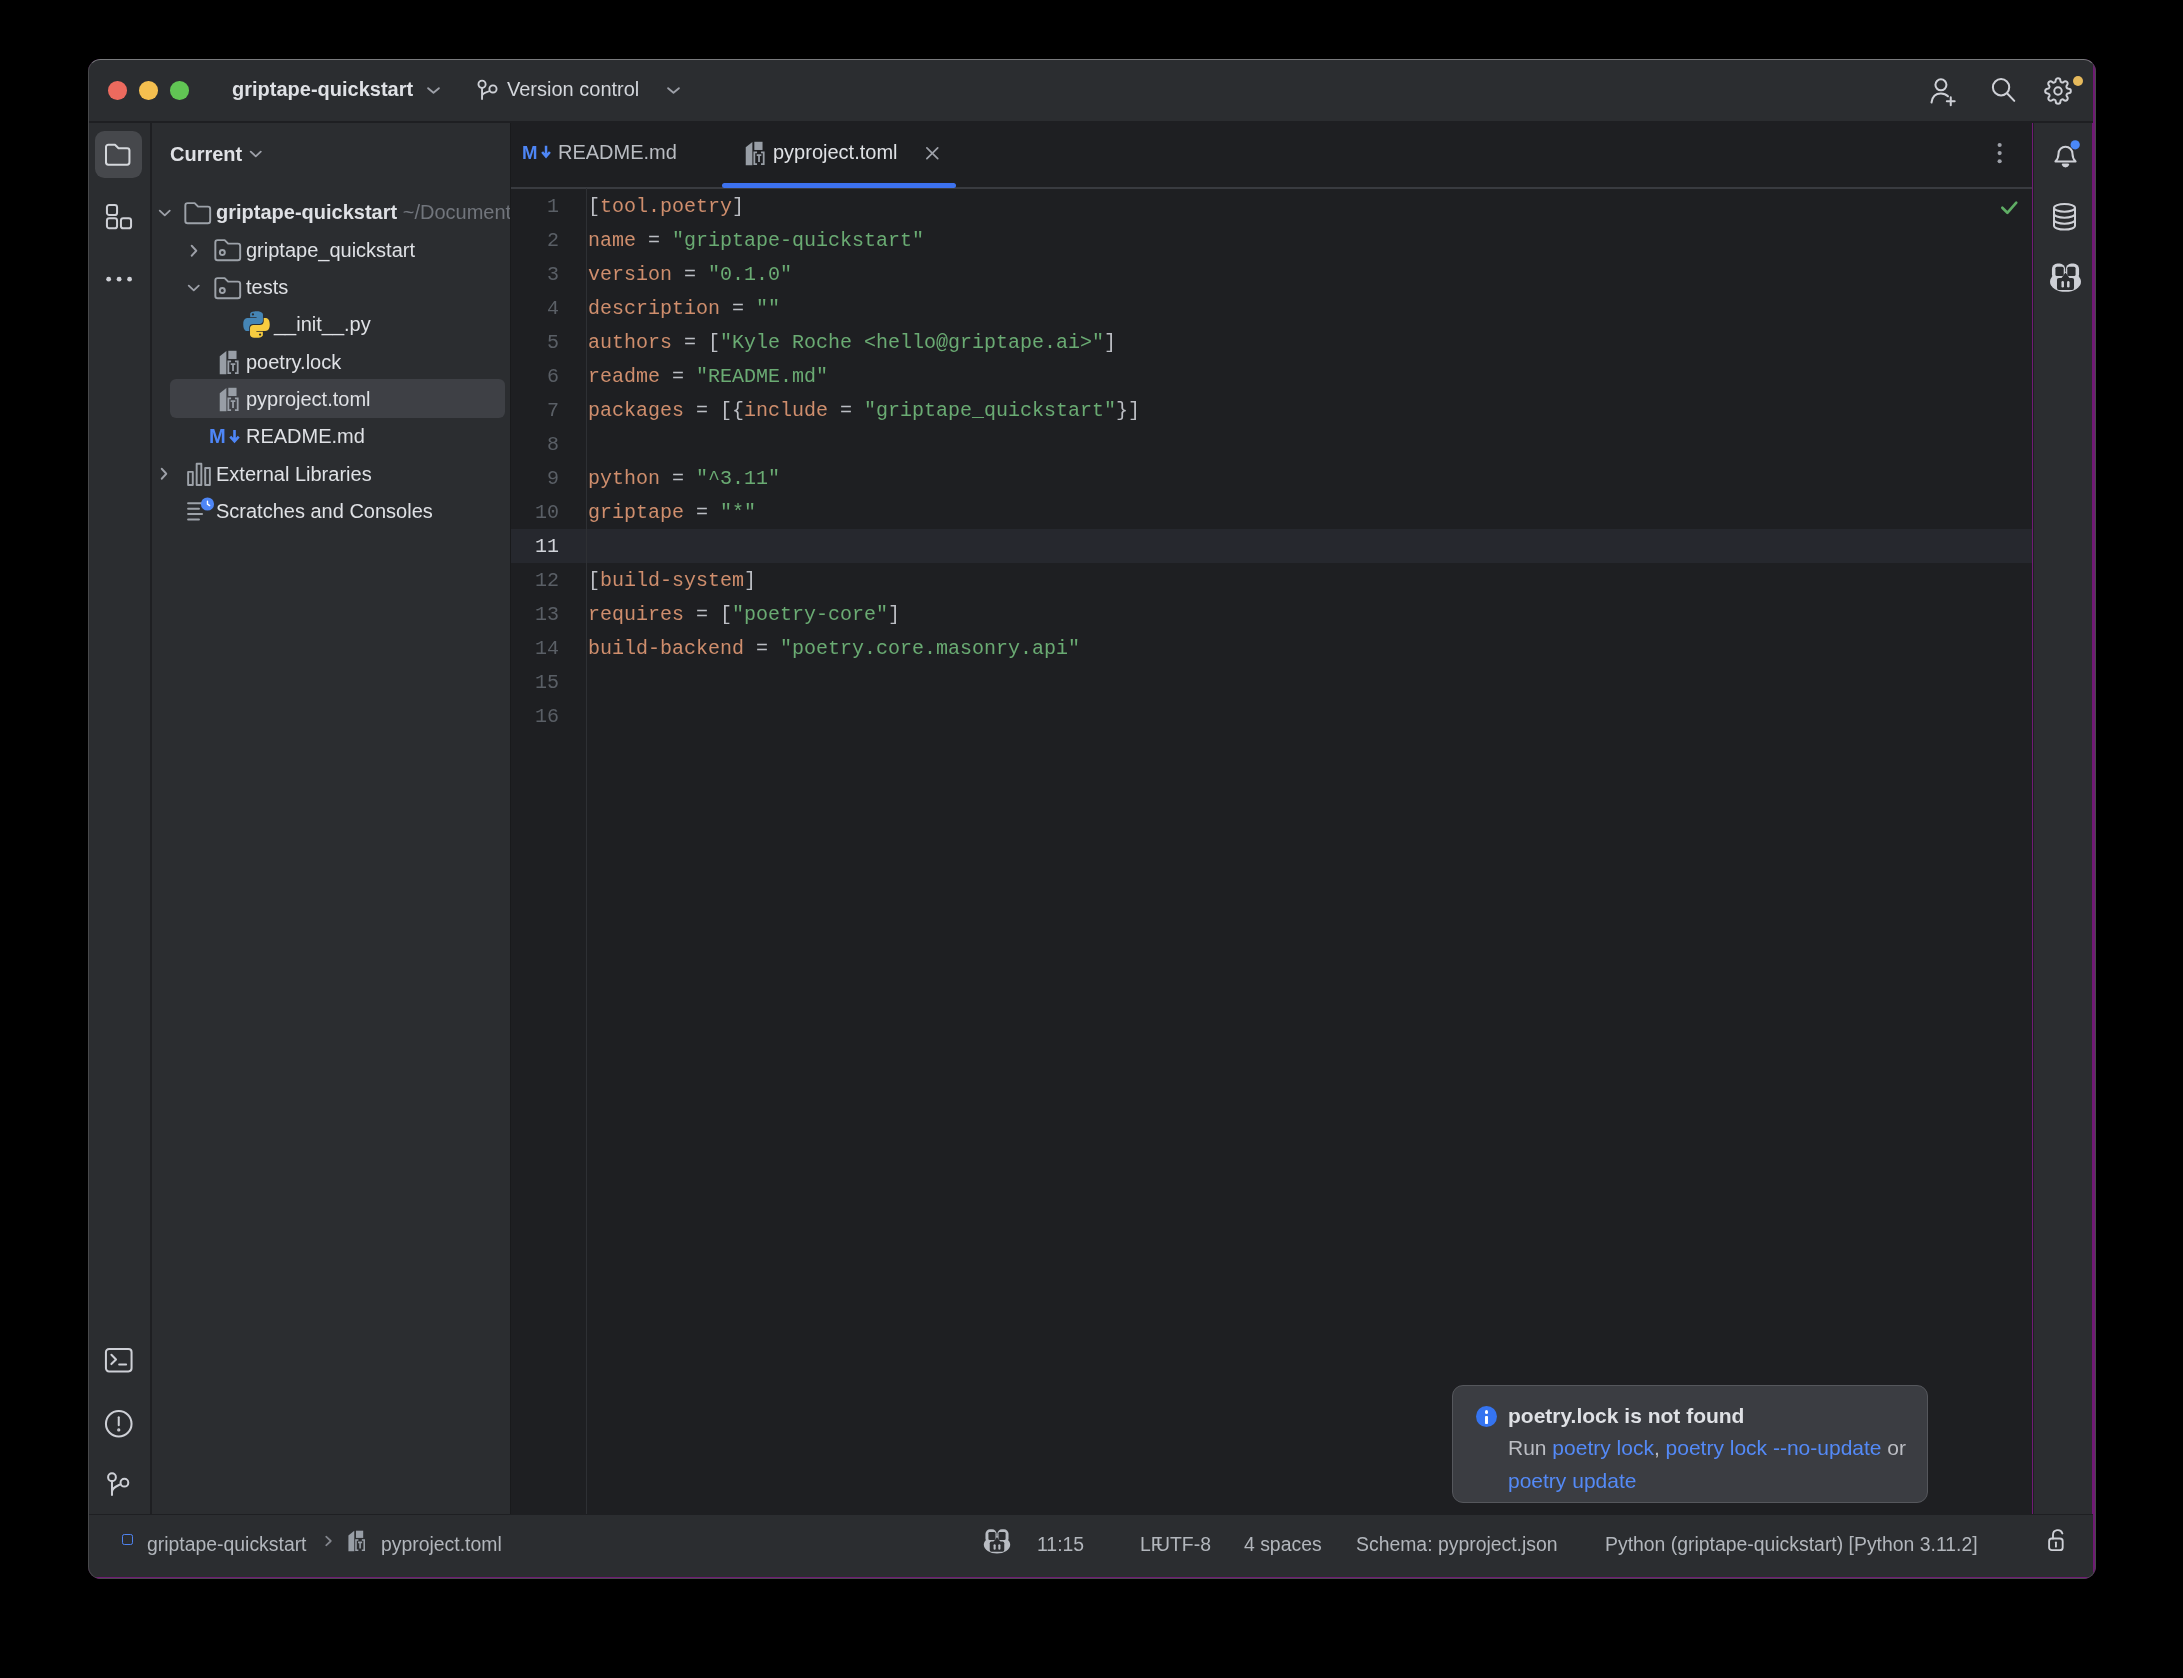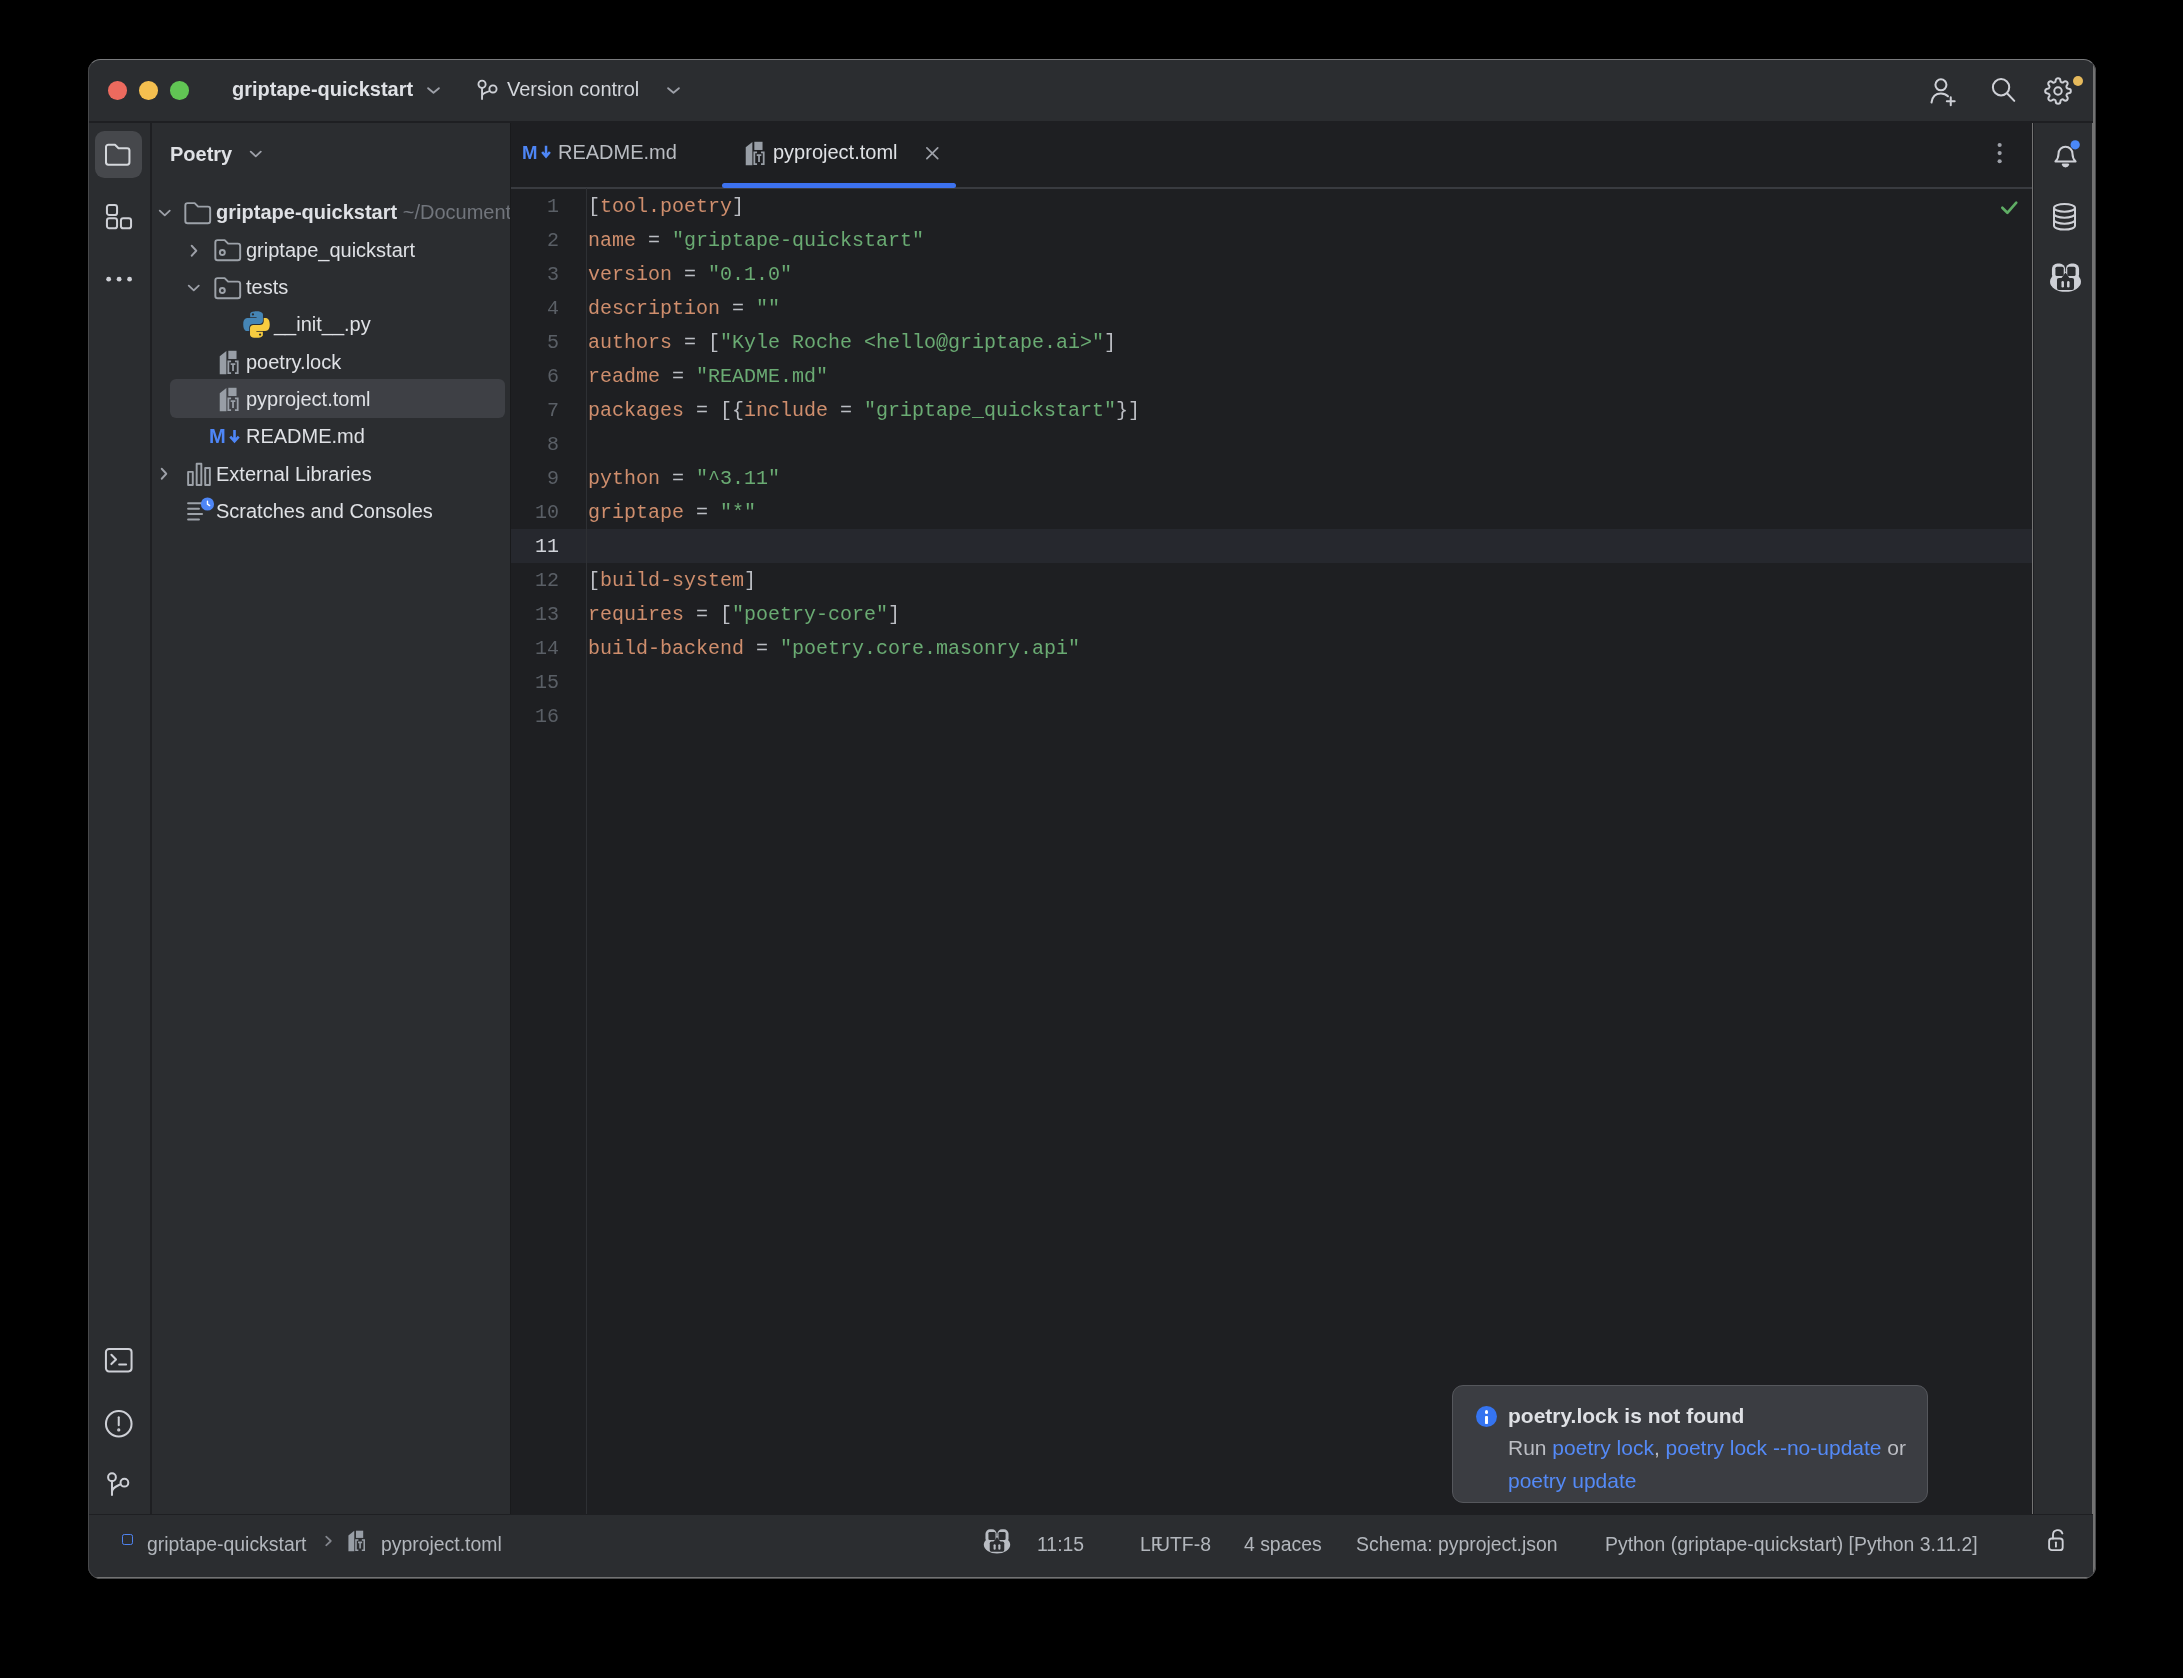--- a/index.html
+++ b/index.html
@@ -1,18 +1,18 @@
 <!DOCTYPE html>
 <html style="font-size:12.4px"><head>
 <meta charset="utf-8">
 <style>
 html,body{margin:0;padding:0;background:#000;}
 body{width:2183px;height:1678px;position:relative;font-family:"Liberation Sans",sans-serif;overflow:hidden;}
 .abs{position:absolute;}
-#win{position:absolute;left:88px;top:59px;width:2008px;height:1520px;background:#737373;border-radius:12.4px;overflow:hidden;}
+#win{position:absolute;left:88px;top:59px;width:2008px;height:1520px;background:#701a75;border-radius:12.4px;overflow:hidden;}
 #winborder{position:absolute;left:0;top:0;width:2008px;height:1520px;border-radius:12.4px;box-sizing:border-box;border:1.6px solid #48494b;border-top-color:#797a7c;z-index:90;pointer-events:none;}
 #titlebar{left:0;top:0;width:2005px;height:62px;background:#2b2d30;}
 #tbline{left:0;top:62px;width:2005px;height:1.6px;background:#1e1f22;}
 #leftstrip{left:0;top:64px;width:62px;height:1392px;background:#2b2d30;}
 #lsline{left:62px;top:64px;width:1.6px;height:1392px;background:#1e1f22;}
 #tree{left:64px;top:64px;width:358px;height:1392px;background:#2b2d30;overflow:hidden;}
 #treeline{left:422px;top:64px;width:1.6px;height:1392px;background:#191a1c;}
 #editor{left:423px;top:64px;width:1521px;height:1392px;background:#1e1f22;overflow:hidden;}
 #rsline{left:1945px;top:64px;width:1.6px;height:1392px;background:#1e1f22;}
 #rstrip{left:1946px;top:64px;width:58px;height:1392px;background:#2b2d30;}
@@ -108,21 +108,21 @@
     <svg class="abs" style="left:17px;top:1348px;" width="26.4" height="28" viewBox="0 0 34 36">
         <g stroke="#ced0d6" stroke-width="2.6" fill="none" stroke-linecap="round">
           <circle cx="9" cy="8" r="5"></circle>
           <circle cx="25" cy="15" r="5"></circle>
           <path d="M9 13V31M9 27c0-6 7-8 10.8-9.8"></path>
         </g>
       </svg>
   </div>
   <div class="abs" id="lsline"></div>
   <div class="abs" id="tree">
-    <div class="abs" style="left:18px;top:20px;font-size:20px;font-weight:bold;color:#dfe1e5;">Poetry</div>
+    <div class="abs" style="left:18px;top:20px;font-size:20px;font-weight:bold;color:#dfe1e5;">Current</div>
     <svg class="abs" style="left:96px;top:26.4px;" width="15.5" height="10" viewBox="0 0 20 13">
         <path d="M3.5 3.5l6.5 6 6.5-6" stroke="#9da0a8" stroke-width="2.4" fill="none" stroke-linecap="round" stroke-linejoin="round"></path>
       </svg>
 
     <div class="abs" style="left:18px;top:256px;width:335px;height:39px;background:#3e4045;border-radius:6.2px;"></div>
 
     <div class="treerow" style="left:64px;top:71px;font-weight:bold;">griptape-quickstart <span style="font-weight:normal" class="gray">~/Documents/griptape</span></div>
     <div class="treerow" style="left:94px;top:109px;">griptape_quickstart</div>
     <div class="treerow" style="left:94px;top:146px;">tests</div>
     <div class="treerow" style="left:122px;top:183px;">__init__.py</div>

